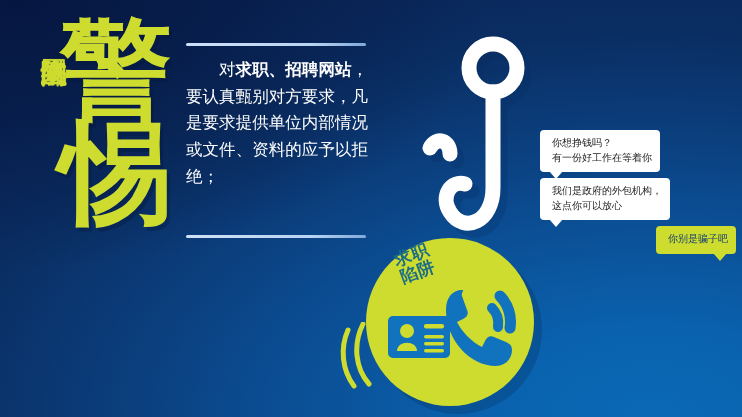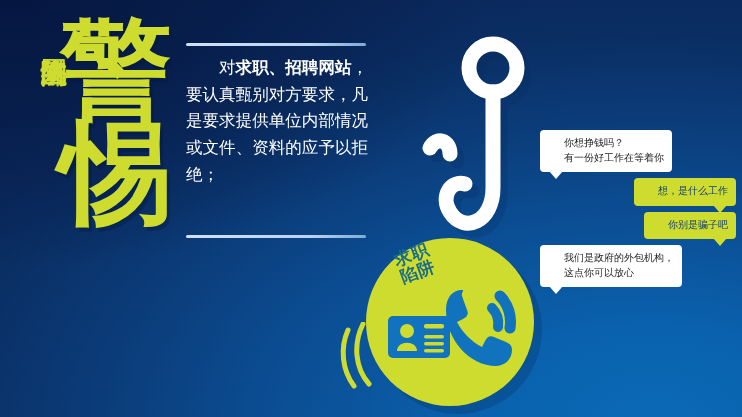--- a/index.html
+++ b/index.html
@@ -63,21 +63,21 @@
 
   .para{
     position:absolute;left:186px;top:56px;
     width:182px;
     color:#ffffff;
     font-size:16.5px;
     line-height:1.62;
     text-align:justify;
     text-indent:2em;
     z-index:4;
-    font-family:Liberation Mono, monospace;
+    font-family:Liberation Sans, sans-serif;
   }
   .para b{font-weight:bold;}
 
   
   .hook{position:absolute;left:418px;top:36px;width:160px;height:240px;z-index:3;}
 
   
   .badge{
     position:absolute;left:366px;top:238px;
     width:168px;height:168px;
@@ -105,21 +105,21 @@
   
   .chat{position:absolute;left:540px;top:130px;width:196px;z-index:6;}
   .row{position:relative;margin-bottom:6px;display:flex;}
   .row.left{justify-content:flex-start;}
   .row.right{justify-content:flex-end;}
 
   .bubble{
     position:relative;
     display:inline-block;
     max-width:150px;
-    padding:6px 8px 7px 24px;
+    padding:6px 8px 7px 12px;
     font-size:10px;
     line-height:1.45;
     border-radius:4px;
     white-space:pre-line;
     font-family:"DejaVu Sans","Liberation Sans",sans-serif;
   }
   .bubble.them{background:#ffffff;color:#1d1d1d;}
   .bubble.me{background:#cedc30;color:#14406e;}
 
   
@@ -201,25 +201,22 @@
       <path d="M134 58 C 142 66, 146 78, 144 90" stroke="#1173bd" stroke-width="11" fill="none" stroke-linecap="round"></path>
       <path d="M126 70 C 131 75, 133 82, 132 89" stroke="#1173bd" stroke-width="10" fill="none" stroke-linecap="round"></path>
     </g>
   </svg>
 
   <div class="chat">
     <div class="row left">
       <div class="bubble them">你想挣钱吗？
 有一份好工作在等着你</div>
     </div>
-    <div class="row right">
-      <div class="bubble me">想，是什么工作</div>
+    <div class="row left">
+      <div class="bubble them">我们是政府的外包机构，
+这点你可以放心</div>
     </div>
     <div class="row right">
       <div class="bubble me">你别是骗子吧</div>
     </div>
-    <div class="row left">
-      <div class="bubble them">我们是政府的外包机构，
-这点你可以放心</div>
-    </div>
   </div>
 
 </div>
 
 </body></html>

